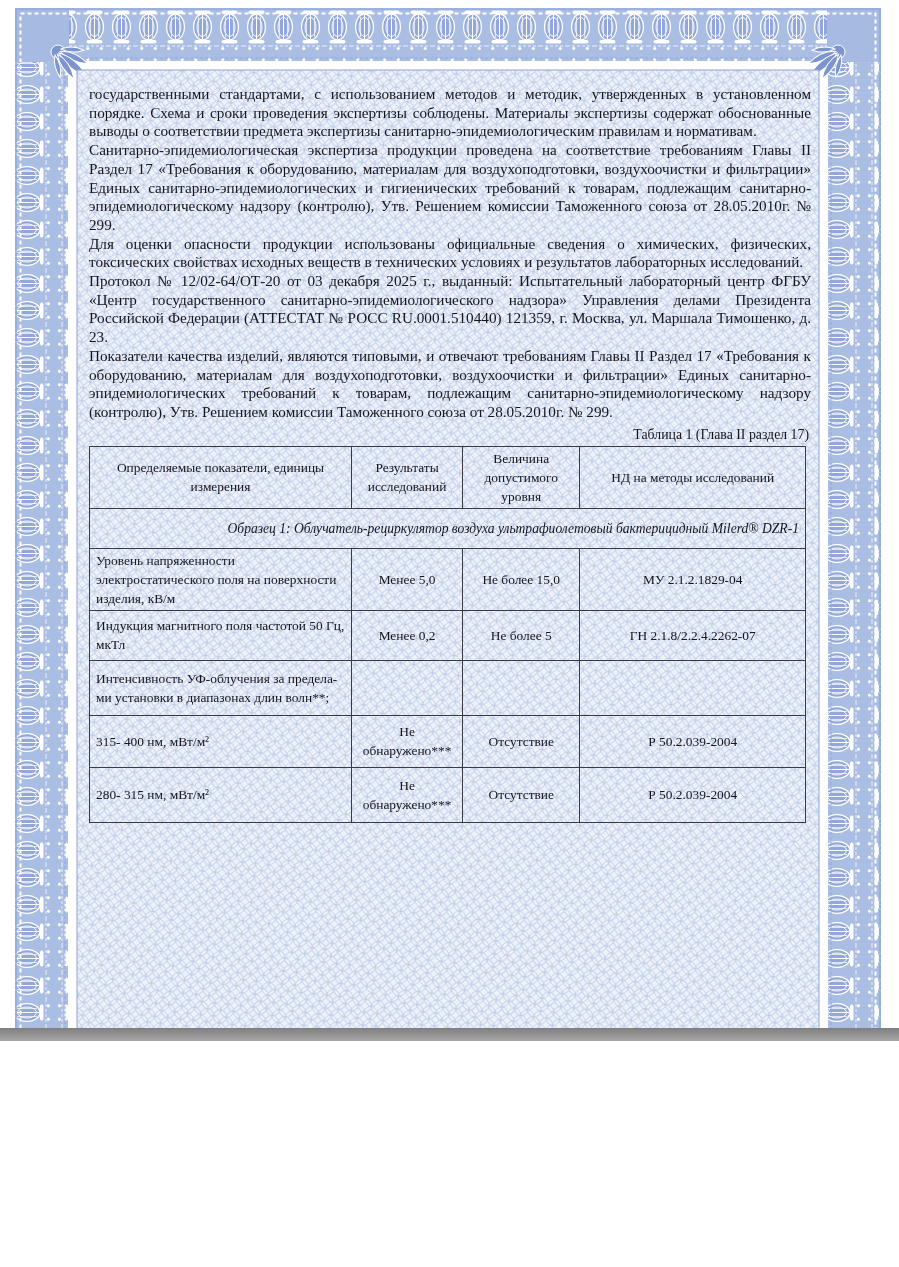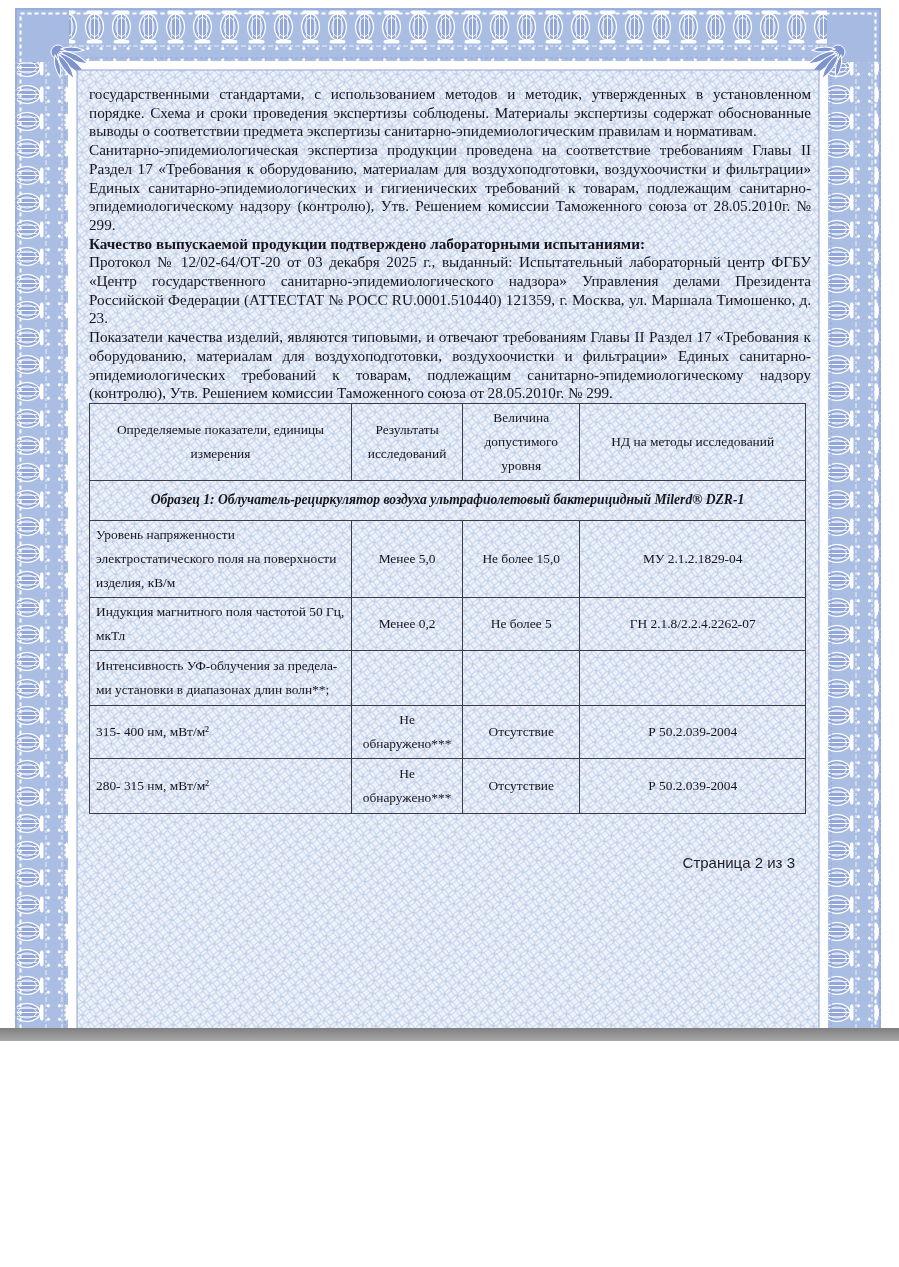--- a/index.html
+++ b/index.html
@@ -22,31 +22,31 @@
   .para{
     font-size:15.2px; line-height:18.7px; text-align:justify;
     margin:0; color:var(--ink,#15151d);
   }
   .para.bold{font-weight:bold;}
   .table-caption{
     text-align:right; font-size:13.8px; margin:5px 2px 3px 0;
   }
   table.results{
     width:717px; border-collapse:collapse; table-layout:fixed;
-    font-size:13.4px; line-height:24px;
+    font-size:13.4px; line-height:19px;
   }
   table.results td,table.results th{
     border:1.4px solid var(--table-border,#3b3b44);
     padding:2px 6px; vertical-align:middle; font-weight:normal;
     overflow:hidden;
   }
   th.hdr{text-align:center;}
   tr.hdr-row{height:46px;}
   tr.sample-row{height:40px;}
-  tr.sample-row td{font-weight:bold; font-style:italic; text-align:center; font-size:13.6px;}
+  tr.sample-row td{font-weight:normal; font-style:italic; text-align:right; font-size:13.6px;}
   tr.section-row{height:31px;}
   tr.section-row td{text-align:center;}
   td.c-ind{text-align:left; padding-left:9px; padding-right:8px;}
   td.c-mid{text-align:center;}
   tr.r-a{height:54px;} tr.r-b{height:52px;} tr.r-c{height:50px;}
   tr.r-d{height:55px;} tr.r-e{height:52px;} tr.r-f{height:55px;} tr.r-g{height:55px;}
   .page-footer{
     margin-top:40px; text-align:right; padding-right:16px;
     font-family:"Liberation Sans","DejaVu Sans",sans-serif;
     font-size:15px; color:#1e1e24;
@@ -136,24 +136,25 @@
     <use href="#palm" transform="translate(54,1210) scale(1,-1)"></use>
     <use href="#palm" transform="translate(842,1210) scale(-1,-1)"></use>
 
     <rect x="77" y="70" width="742" height="1118" fill="url(#mesh)" stroke="#8fa6d6" stroke-width="1"></rect>
   </svg>
 
   <div class="content">
 
     <p class="para">государственными стандартами, с использованием методов и методик, утвержденных в установленном порядке. Схема и сроки проведения экспертизы соблюдены. Материалы экспертизы содержат обоснованные выводы о соответствии предмета экспертизы санитарно-эпидемиологическим правилам и нормативам.</p>
     <p class="para">Санитарно-эпидемиологическая экспертиза продукции проведена на соответствие требованиям Главы II Раздел 17 «Требования к оборудованию, материалам для воздухоподготовки, воздухоочистки и фильтрации» Единых санитарно-эпидемиологических и гигиенических требований к товарам, подлежащим санитарно-эпидемиологическому надзору (контролю), Утв. Решением комиссии Таможенного союза от 28.05.2010г. № 299.</p>
-    <p class="para bold">Качество выпускаемой продукции подтверждено лабораторными испытаниями:</p>
+    <p class="para">Для оценки опасности продукции использованы официальные сведения о химических, физических, токсических свойствах исходных веществ в технических условиях и результатов лабораторных исследований.</p>
     <p class="para">Протокол № 12/02-64/ОТ-20 от 03 декабря 2025 г., выданный: Испытательный лабораторный центр ФГБУ «Центр государственного санитарно-эпидемиологического надзора» Управления делами Президента Российской Федерации (АТТЕСТАТ № РОСС RU.0001.510440) 121359, г. Москва, ул. Маршала Тимошенко, д. 23.</p>
     <p class="para">Показатели качества изделий, являются типовыми, и отвечают требованиям Главы II Раздел 17 «Требования к оборудованию, материалам для воздухоподготовки, воздухоочистки и фильтрации» Единых санитарно-эпидемиологических требований к товарам, подлежащим санитарно-эпидемиологическому надзору (контролю), Утв. Решением комиссии Таможенного союза от 28.05.2010г. № 299.</p>
 
+    <div class="table-caption">Таблица 1 (Глава II раздел 17)</div>
 
     <table class="results">
       <colgroup>
         <col style="width:36.6%">
           <col style="width:15.5%">
           <col style="width:16.4%">
           <col style="width:31.5%">
       </colgroup>
       <tbody>
         <tr class="hdr-row">
@@ -191,17 +192,16 @@
         </tr>
         <tr class="r-f">
           <td class="c-ind">280- 315 нм, мВт/м²</td>
           <td class="c-mid">Не обнаружено***</td>
           <td class="c-mid">Отсутствие</td>
           <td class="c-mid">Р 50.2.039-2004</td>
         </tr>
       </tbody>
     </table>
 
-    <div class="page-footer">Страница 2 из 3</div>
   </div>
 
   <div class="scan-strip"></div>
 </div>
 
 </body></html>

